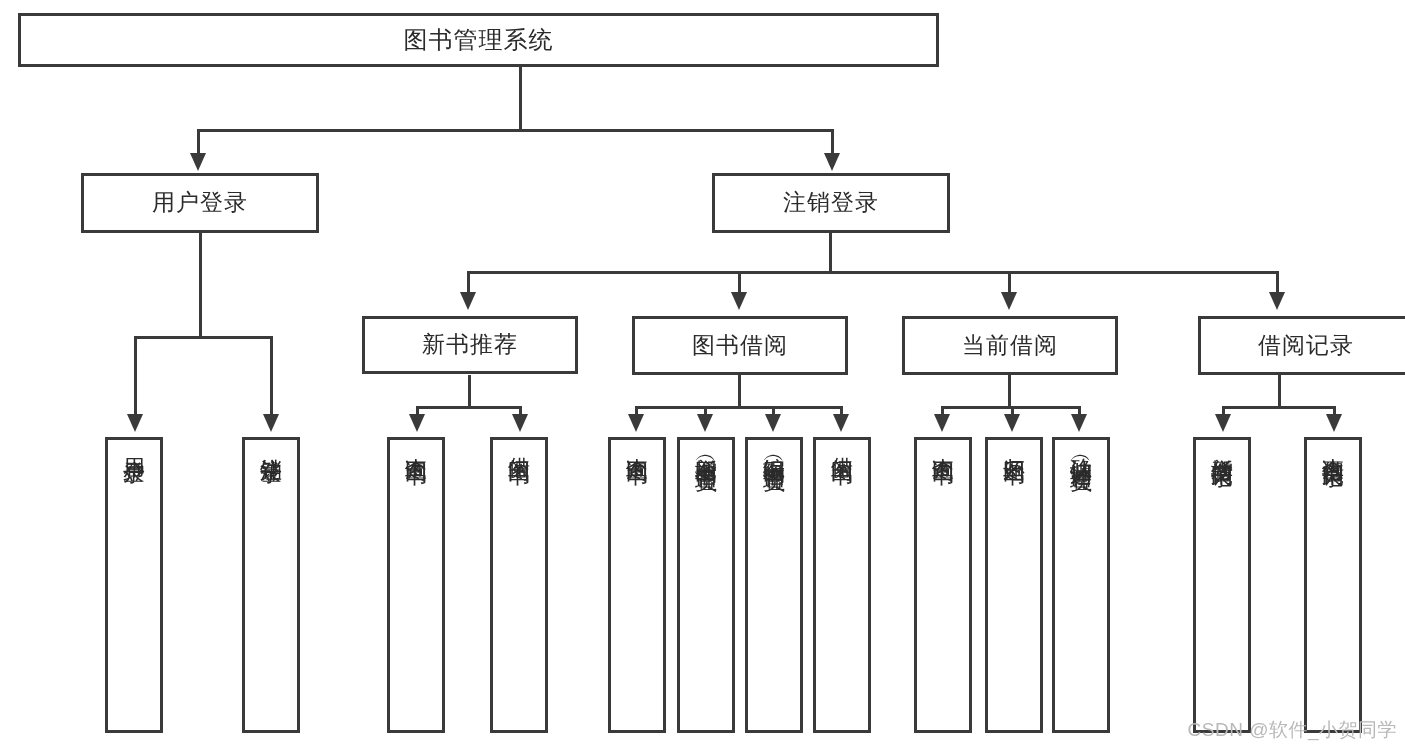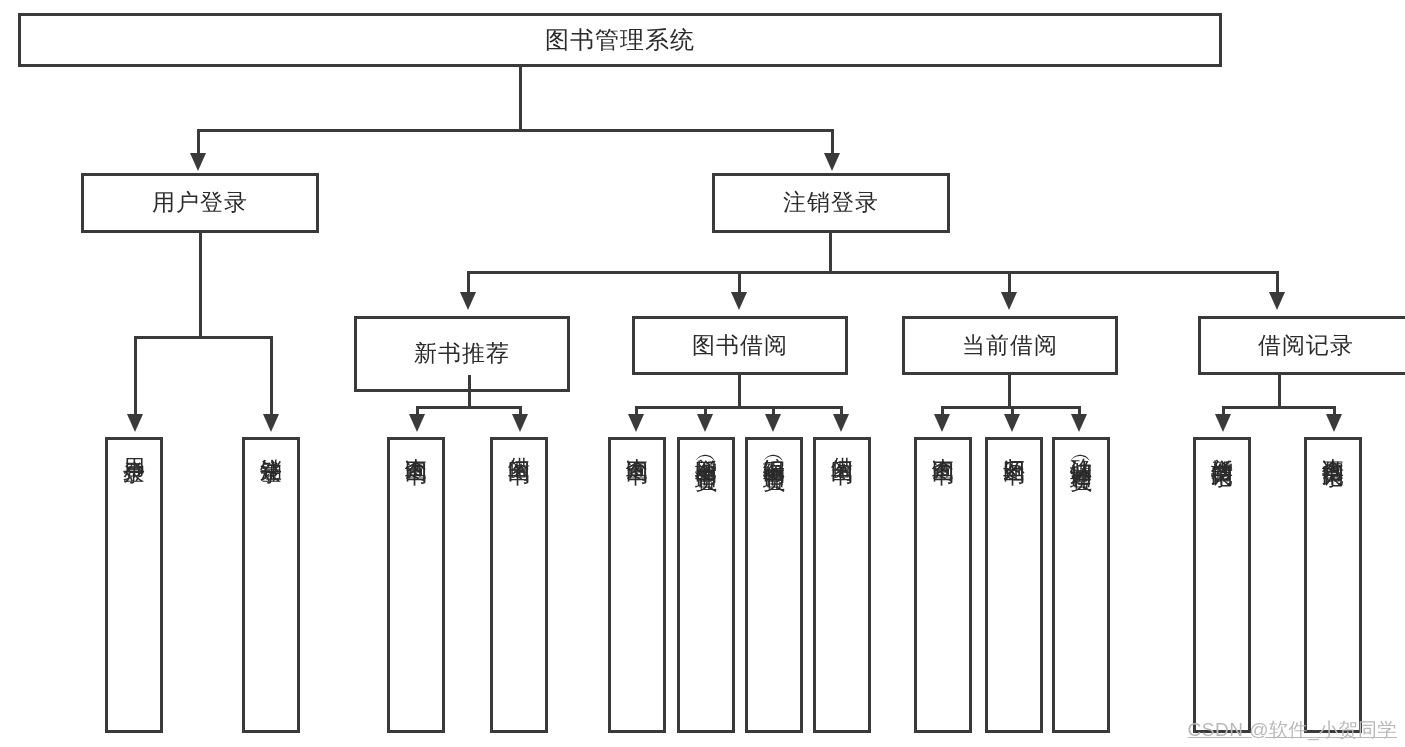--- a/index.html
+++ b/index.html
@@ -69,29 +69,28 @@
   
   #watermark {
     position: absolute;
     right: 8px;
     bottom: 4px;
     font-size: 19px;
     color: #b9b9b9;
     letter-spacing: 0.5px;
     white-space: nowrap;
     font-family: "Liberation Sans", "DejaVu Sans", sans-serif;
-    text-decoration: underline;
   }
 </style>
 </head>
 <body>
 
 <div id="canvas">
 
-  <div class="node root h-text" style="left:18px; top:13px; width:1204px; height:54px;">
+  <div class="node root h-text" style="left:18px; top:13px; width:921px; height:54px;">
     <span>图书管理系统</span>
   </div>
 
   <div class="edge v" style="left:519px; top:67px; height:62px;"></div>
 
   <div class="edge h" style="left:197px; top:129px; width:637px;"></div>
 
   <div class="edge v" style="left:197px; top:129px; height:28px;"></div>
   <div class="arrow" style="left:190px; top:153px;"></div>
 
@@ -117,21 +116,21 @@
   <div class="edge h" style="left:467px; top:271px; width:812px;"></div>
   <div class="edge v" style="left:467px; top:271px; height:25px;"></div>
   <div class="arrow" style="left:460px; top:292px;"></div>
   <div class="edge v" style="left:738px; top:271px; height:25px;"></div>
   <div class="arrow" style="left:731px; top:292px;"></div>
   <div class="edge v" style="left:1008px; top:271px; height:25px;"></div>
   <div class="arrow" style="left:1001px; top:292px;"></div>
   <div class="edge v" style="left:1276px; top:271px; height:25px;"></div>
   <div class="arrow" style="left:1269px; top:292px;"></div>
 
-  <div class="node h-text" style="left:354px; top:316px; width:216px; height:76px;">
+  <div class="node h-text" style="left:362px; top:316px; width:216px; height:58px;">
     <span>新书推荐</span>
   </div>
   <div class="node h-text" style="left:632px; top:316px; width:216px; height:59px;">
     <span>图书借阅</span>
   </div>
   <div class="node h-text" style="left:902px; top:316px; width:216px; height:59px;">
     <span>当前借阅</span>
   </div>
   <div class="node h-text" style="left:1172px; top:316px; width:216px; height:59px;margin-left:26px;">
     <span>借阅记录</span>

